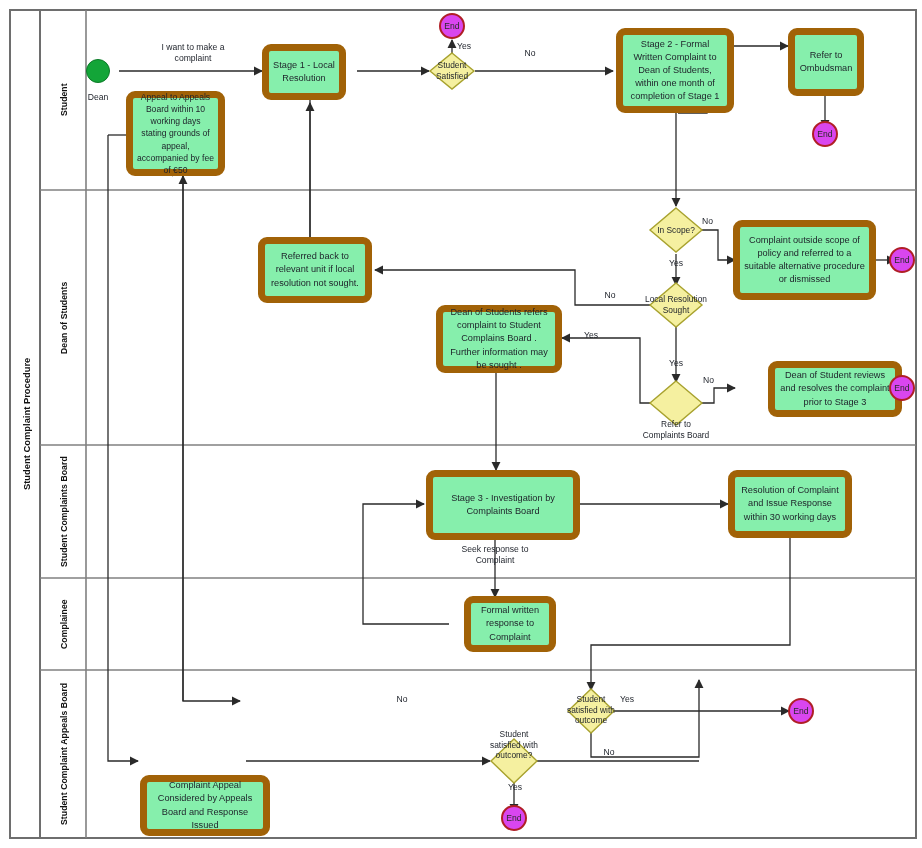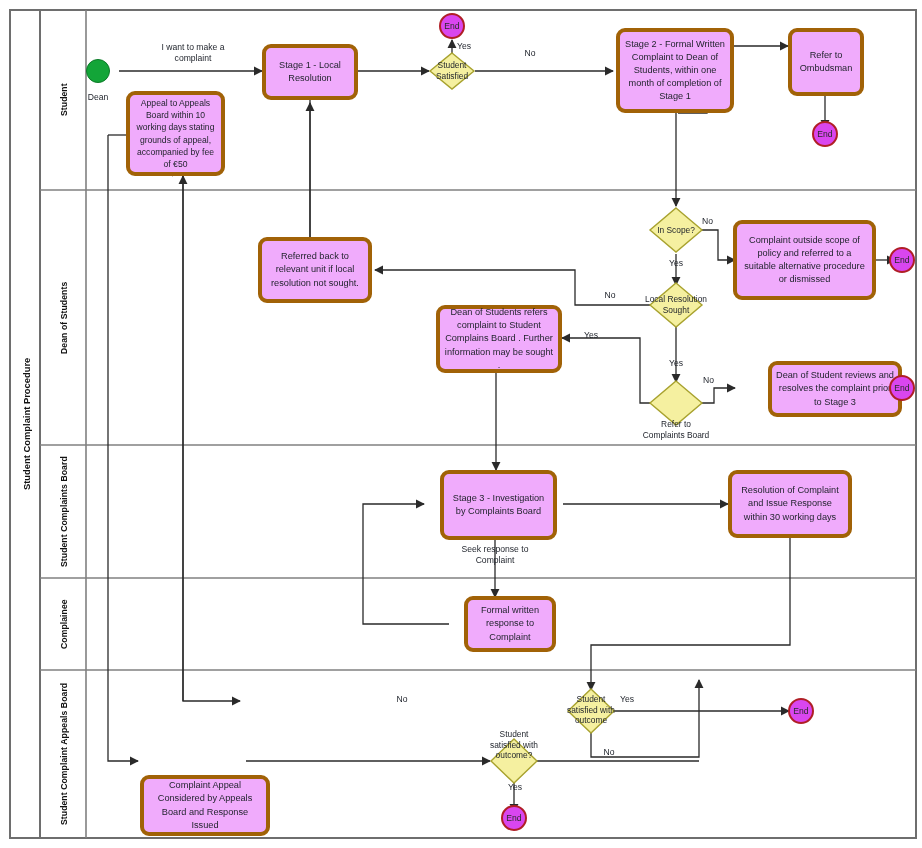--- a/index.html
+++ b/index.html
@@ -4,21 +4,21 @@
 <style>
   html,body{margin:0;padding:0;background:#ffffff;}
   body{font-family:"Liberation Sans", sans-serif;}
   #canvas{position:relative;width:922px;height:848px;background:#ffffff;overflow:hidden;}
   svg.layer{position:absolute;left:0;top:0;width:922px;height:848px;}
   .nodeLabel{
     position:absolute;display:flex;align-items:center;justify-content:center;
     text-align:center;color:#1d2129;pointer-events:none;
   }
   .procbox{
-    position:absolute;background:#f0abfc;border:4px solid #a16207;border-radius:9px;
+    position:absolute;background:#86efac;border:7px solid #a16207;border-radius:9px;
     box-sizing:border-box;display:flex;align-items:center;justify-content:center;
     text-align:center;font-size:9.2px;line-height:1.42;color:#1d2129;padding:14px 4px;
   }
   .endnode{
     position:absolute;width:26px;height:26px;border-radius:50%;
     background:#d946ef;border:2.6px solid #b01f26;box-sizing:border-box;
     display:flex;align-items:center;justify-content:center;
     font-size:8.6px;color:#2a2a2a;
   }
   .startnode{
@@ -173,37 +173,37 @@
   <div class="diamondlabel" style="left:556px;top:694px;width:70px;">Student
 satisfied with
 outcome</div>
   <div class="diamondlabel" style="left:479px;top:729px;width:70px;">Student
 satisfied with
 outcome?</div>
 
   <div class="startnode" style="left:86px;top:59px;"></div>
   <div class="nodeLabel" style="left:74px;top:90px;width:48px;height:14px;font-size:8.6px;">Dean</div>
 
-  <div class="procbox" style="left:262px;top:44px;width:96px;height:56px;">Stage 1 - Local Resolution</div>
+  <div class="procbox" style="left:262px;top:44px;width:84px;height:56px;">Stage 1 - Local Resolution</div>
 
   <div class="procbox" style="left:126px;top:91px;width:99px;height:85px;font-size:8.6px;">Appeal to Appeals Board within 10 working days stating grounds of appeal, accompanied by fee of €50</div>
 
   <div class="procbox" style="left:616px;top:28px;width:118px;height:85px;">Stage 2 - Formal Written Complaint to Dean of Students, within one month of completion of Stage 1</div>
 
   <div class="procbox" style="left:788px;top:28px;width:76px;height:68px;">Refer to Ombudsman</div>
 
   <div class="procbox" style="left:258px;top:237px;width:114px;height:66px;text-align:center;">Referred back to relevant unit if local resolution not sought.</div>
 
   <div class="procbox" style="left:733px;top:220px;width:143px;height:80px;">Complaint outside scope of policy and referred to a suitable alternative procedure or dismissed</div>
 
   <div class="procbox" style="left:436px;top:305px;width:126px;height:68px;">Dean of Students refers complaint to Student Complains Board . Further information may be sought .</div>
 
   <div class="procbox" style="left:768px;top:361px;width:134px;height:56px;">Dean of Student reviews and resolves the complaint prior to Stage 3</div>
 
-  <div class="procbox" style="left:440px;top:470px;width:117px;height:70px;">Stage 3 - Investigation by Complaints Board</div>
+  <div class="procbox" style="left:426px;top:470px;width:154px;height:70px;">Stage 3 - Investigation by Complaints Board</div>
 
   <div class="procbox" style="left:728px;top:470px;width:124px;height:68px;">Resolution of Complaint and Issue Response within 30 working days</div>
 
   <div class="procbox" style="left:464px;top:596px;width:92px;height:56px;">Formal written response to Complaint</div>
 
   <div class="procbox" style="left:140px;top:731px;width:130px;height:61px;margin-top:44px;">Complaint Appeal Considered by Appeals Board and Response Issued</div>
 
   <div class="endnode" style="left:439px;top:13px;">End</div>
   <div class="endnode" style="left:812px;top:121px;">End</div>
   <div class="endnode" style="left:889px;top:247px;">End</div>

